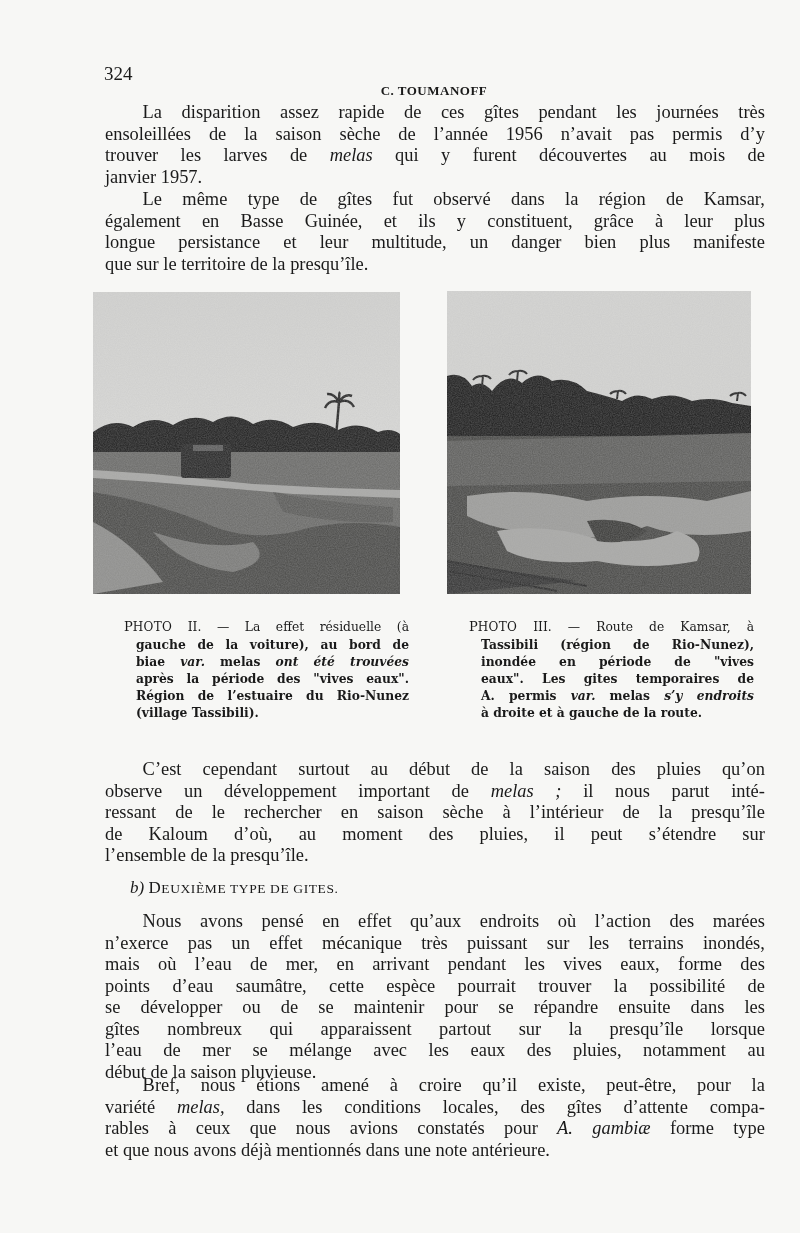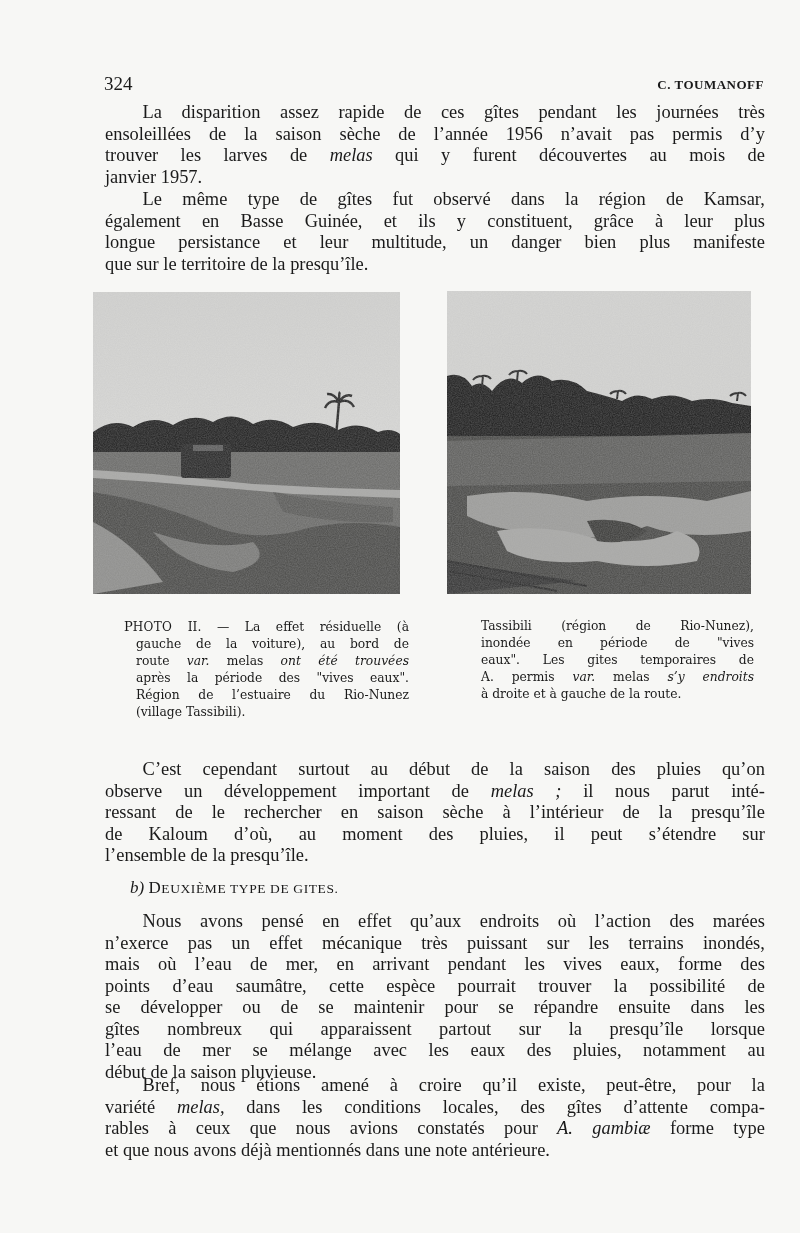--- a/index.html
+++ b/index.html
@@ -1,39 +1,39 @@
 <!DOCTYPE html>
 <html><head>
 <meta charset="utf-8">
 <style>
   html, body { margin:0; padding:0; }
   body {
     width:800px; height:1233px; background:#f7f7f5; position:relative; overflow:hidden;
     font-family:"DejaVu Serif","Liberation Serif",serif; color:#1a1a1a;
   }
   .header { position:absolute; top:63px; left:104px; width:660px; height:24px; }
-  .page-number { position:absolute; left:0; top:0; font-size:19px; font-family:"Liberation Serif",serif;margin-top:10px; }
-  .running-head { position:absolute; left:0; right:0; top:14px; text-align:right; font-size:13px; font-weight:bold; letter-spacing:0.5px; font-family:"Liberation Serif",serif; }
+  .page-number { position:absolute; left:0; top:0; font-size:19px; font-family:"Liberation Serif",serif; }
+  .running-head { position:absolute; left:0; right:0; top:20px; text-align:center; font-size:13px; font-weight:bold; letter-spacing:0.5px; font-family:"Liberation Serif",serif; }
   .body-text {
     position:absolute; left:105px; width:660px;
     font-family:"Liberation Serif",serif; font-size:19.6px; line-height:21.5px;
     text-align:justify; transform:scaleX(0.94); transform-origin:left top;
   }
   .body-text .w { width:702px; }
   .line { display:block; text-align:justify; text-align-last:justify; }
   .line.last { text-align-last:left; }
   i { font-style:italic; }
   .photo { position:absolute; overflow:hidden; }
   .photo svg { display:block; }
   .caption {
     position:absolute; font-family:"DejaVu Serif",serif; font-size:12.3px; line-height:17px; width:285px;
   }
   .caption .line { text-align:justify; text-align-last:justify; }
   .caption .line.last { text-align-last:left; }
-  .caption .indent { padding-left:12px; }
+  .caption .indent { padding-left:12px;font-weight:bold; }
   .sc-big { font-size:13px; }
   .sc { font-size:12px; letter-spacing:0.3px; }
   .section-heading { position:absolute; left:130px; top:878px; font-family:"Liberation Serif",serif; font-size:17px; }
   .section-heading .sc2 { font-size:13.5px; letter-spacing:0.6px; }
 </style>
 </head>
 <body>
 
 <div class="header">
   <span class="page-number">324</span>
@@ -107,26 +107,27 @@
     <path d="M140,230 Q175,225 200,240 Q180,255 150,250 Z" fill="#3a3a38"></path>
     <path d="M0,270 Q60,280 130,290 L0,303 Z" fill="#333"></path>
     <path d="M0,280 L110,300 M0,270 L140,295" stroke="#2a2a2a" stroke-width="2"></path>
     <rect width="304" height="303" filter="url(#grain2)"></rect>
   </svg>
 </div>
 
 <div class="caption" style="left:124px; top:618px;">
     <span class="line"><span><span class="sc-big">P</span><span class="sc">HOTO</span> II.</span><span> — La effet résiduelle (à</span></span>
     <span class="line indent"><span>gauche de la voiture), au bord de</span></span>
-    <span class="line indent"><span>route</span><i> var. </i><span>melas</span><i> ont été trouvées</i></span>
+    <span class="line indent"><span>biae</span><i> var. </i><span>melas</span><i> ont été trouvées</i></span>
     <span class="line indent"><span>après la période des "vives eaux".</span></span>
     <span class="line indent"><span>Région de l’estuaire du Rio-Nunez</span></span>
     <span class="line last indent"><span>(village Tassibili).</span></span>
   </div>
 <div class="caption" style="left:469px; top:618px;">
+    <span class="line"><span><span class="sc-big">P</span><span class="sc">HOTO</span> III.</span><span> — Route de Kamsar, à</span></span>
     <span class="line indent"><span>Tassibili (région de Rio-Nunez),</span></span>
     <span class="line indent"><span>inondée en période de "vives</span></span>
     <span class="line indent"><span>eaux". Les gites temporaires de</span></span>
     <span class="line indent"><span>A. permis</span><i> var. </i><span>melas</span><i> s’y endroits</i></span>
     <span class="line last indent"><span>à droite et à gauche de la route.</span></span>
   </div>
 
 <div class="body-text" style="top:758px;">
   <div class="w">
       <span class="line first" style="text-indent: 40px;">C’est cependant surtout au début de la saison des pluies qu’on</span>

